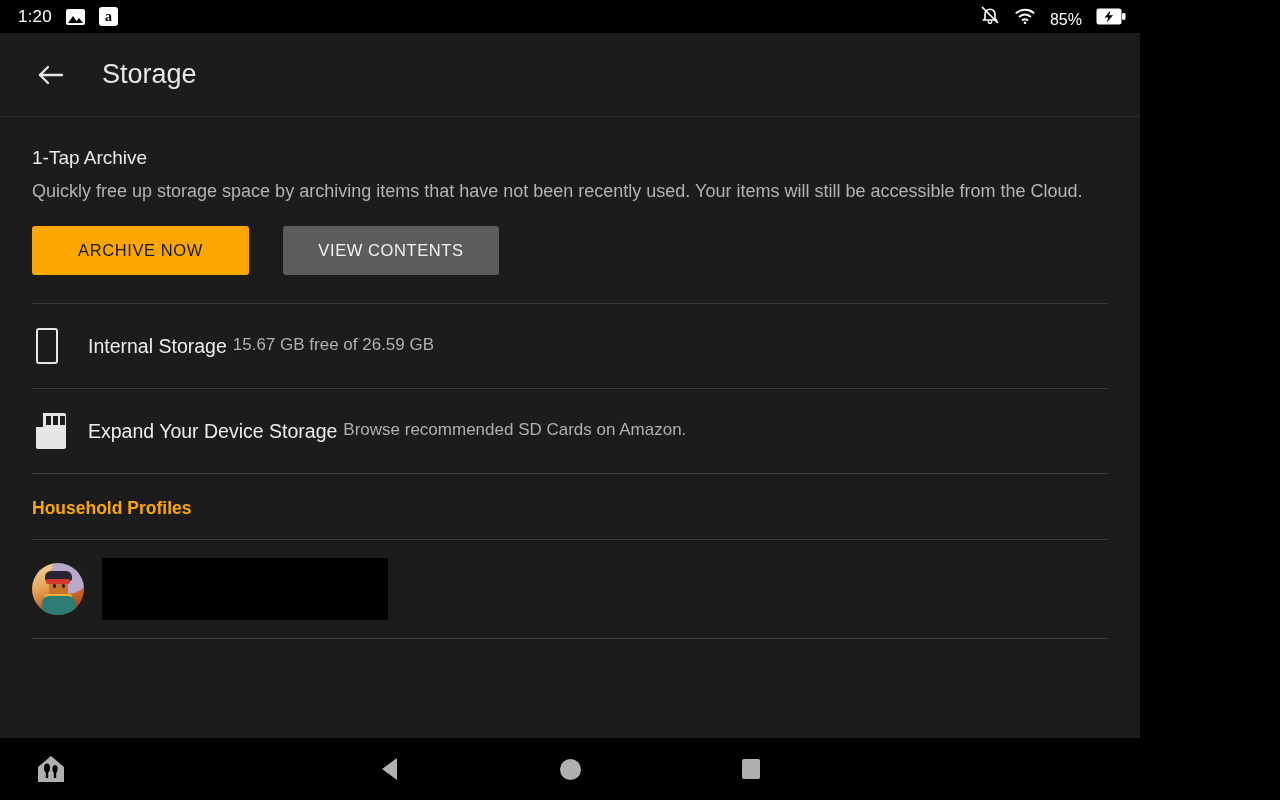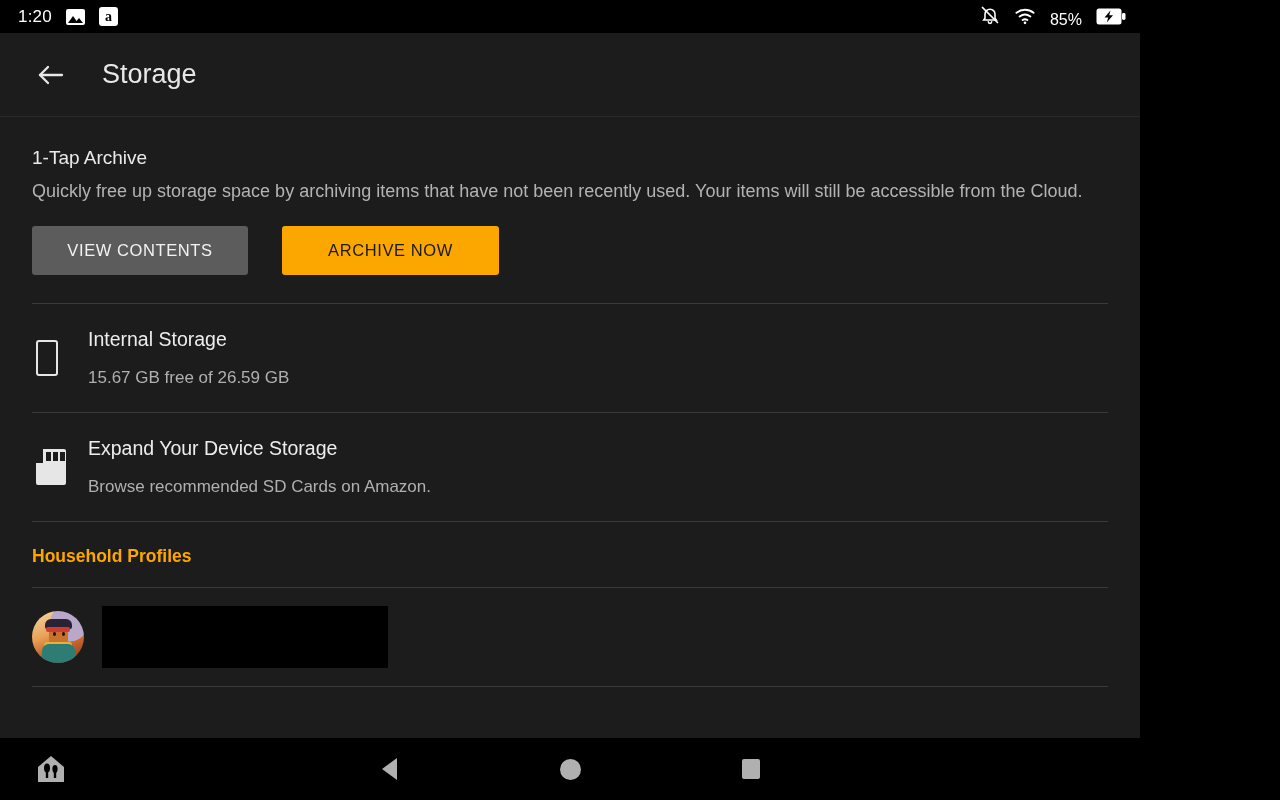--- a/index.html
+++ b/index.html
@@ -95,21 +95,21 @@
     display:flex; align-items:center;
     padding:24px 32px;
     gap:0;
     cursor:pointer;
   }
   .row-icon {
     width:56px; flex:0 0 56px;
     display:flex; align-items:center; justify-content:flex-start;
     padding-left:4px;
   }
-  .row-text { display:flex; flex-direction:column; gap:17px; }
+  .row-text { display:flex; flex-direction:row; gap:6px; }
   .row-title { color:#ededed; font-size:19.5px; }
   .row-sub { color:#b0b0b0; font-size:17px; }
 
   
   .icon-phone {
     width:22px; height:36px;
     border:2.5px solid #e6e6e6; border-radius:3px;
   }
   
   .icon-sd { width:30px; height:36px; position:relative; }
@@ -239,22 +239,22 @@
     </div>
     <div class="header-title">Storage</div>
   </div>
 
   <div class="content">
 
     <div class="archive-block">
       <div class="archive-title">1-Tap Archive</div>
       <div class="archive-desc">Quickly free up storage space by archiving items that have not been recently used. Your items will still be accessible from the Cloud.</div>
       <div class="btn-row">
+        <button class="btn btn-primary">ARCHIVE NOW</button>
         <button class="btn btn-secondary">VIEW CONTENTS</button>
-        <button class="btn btn-primary">ARCHIVE NOW</button>
       </div>
     </div>
 
     <div class="divider" style="margin-top:28px;"></div>
 
     <div class="row">
       <div class="row-icon">
         <div class="icon-phone"></div>
       </div>
       <div class="row-text">

